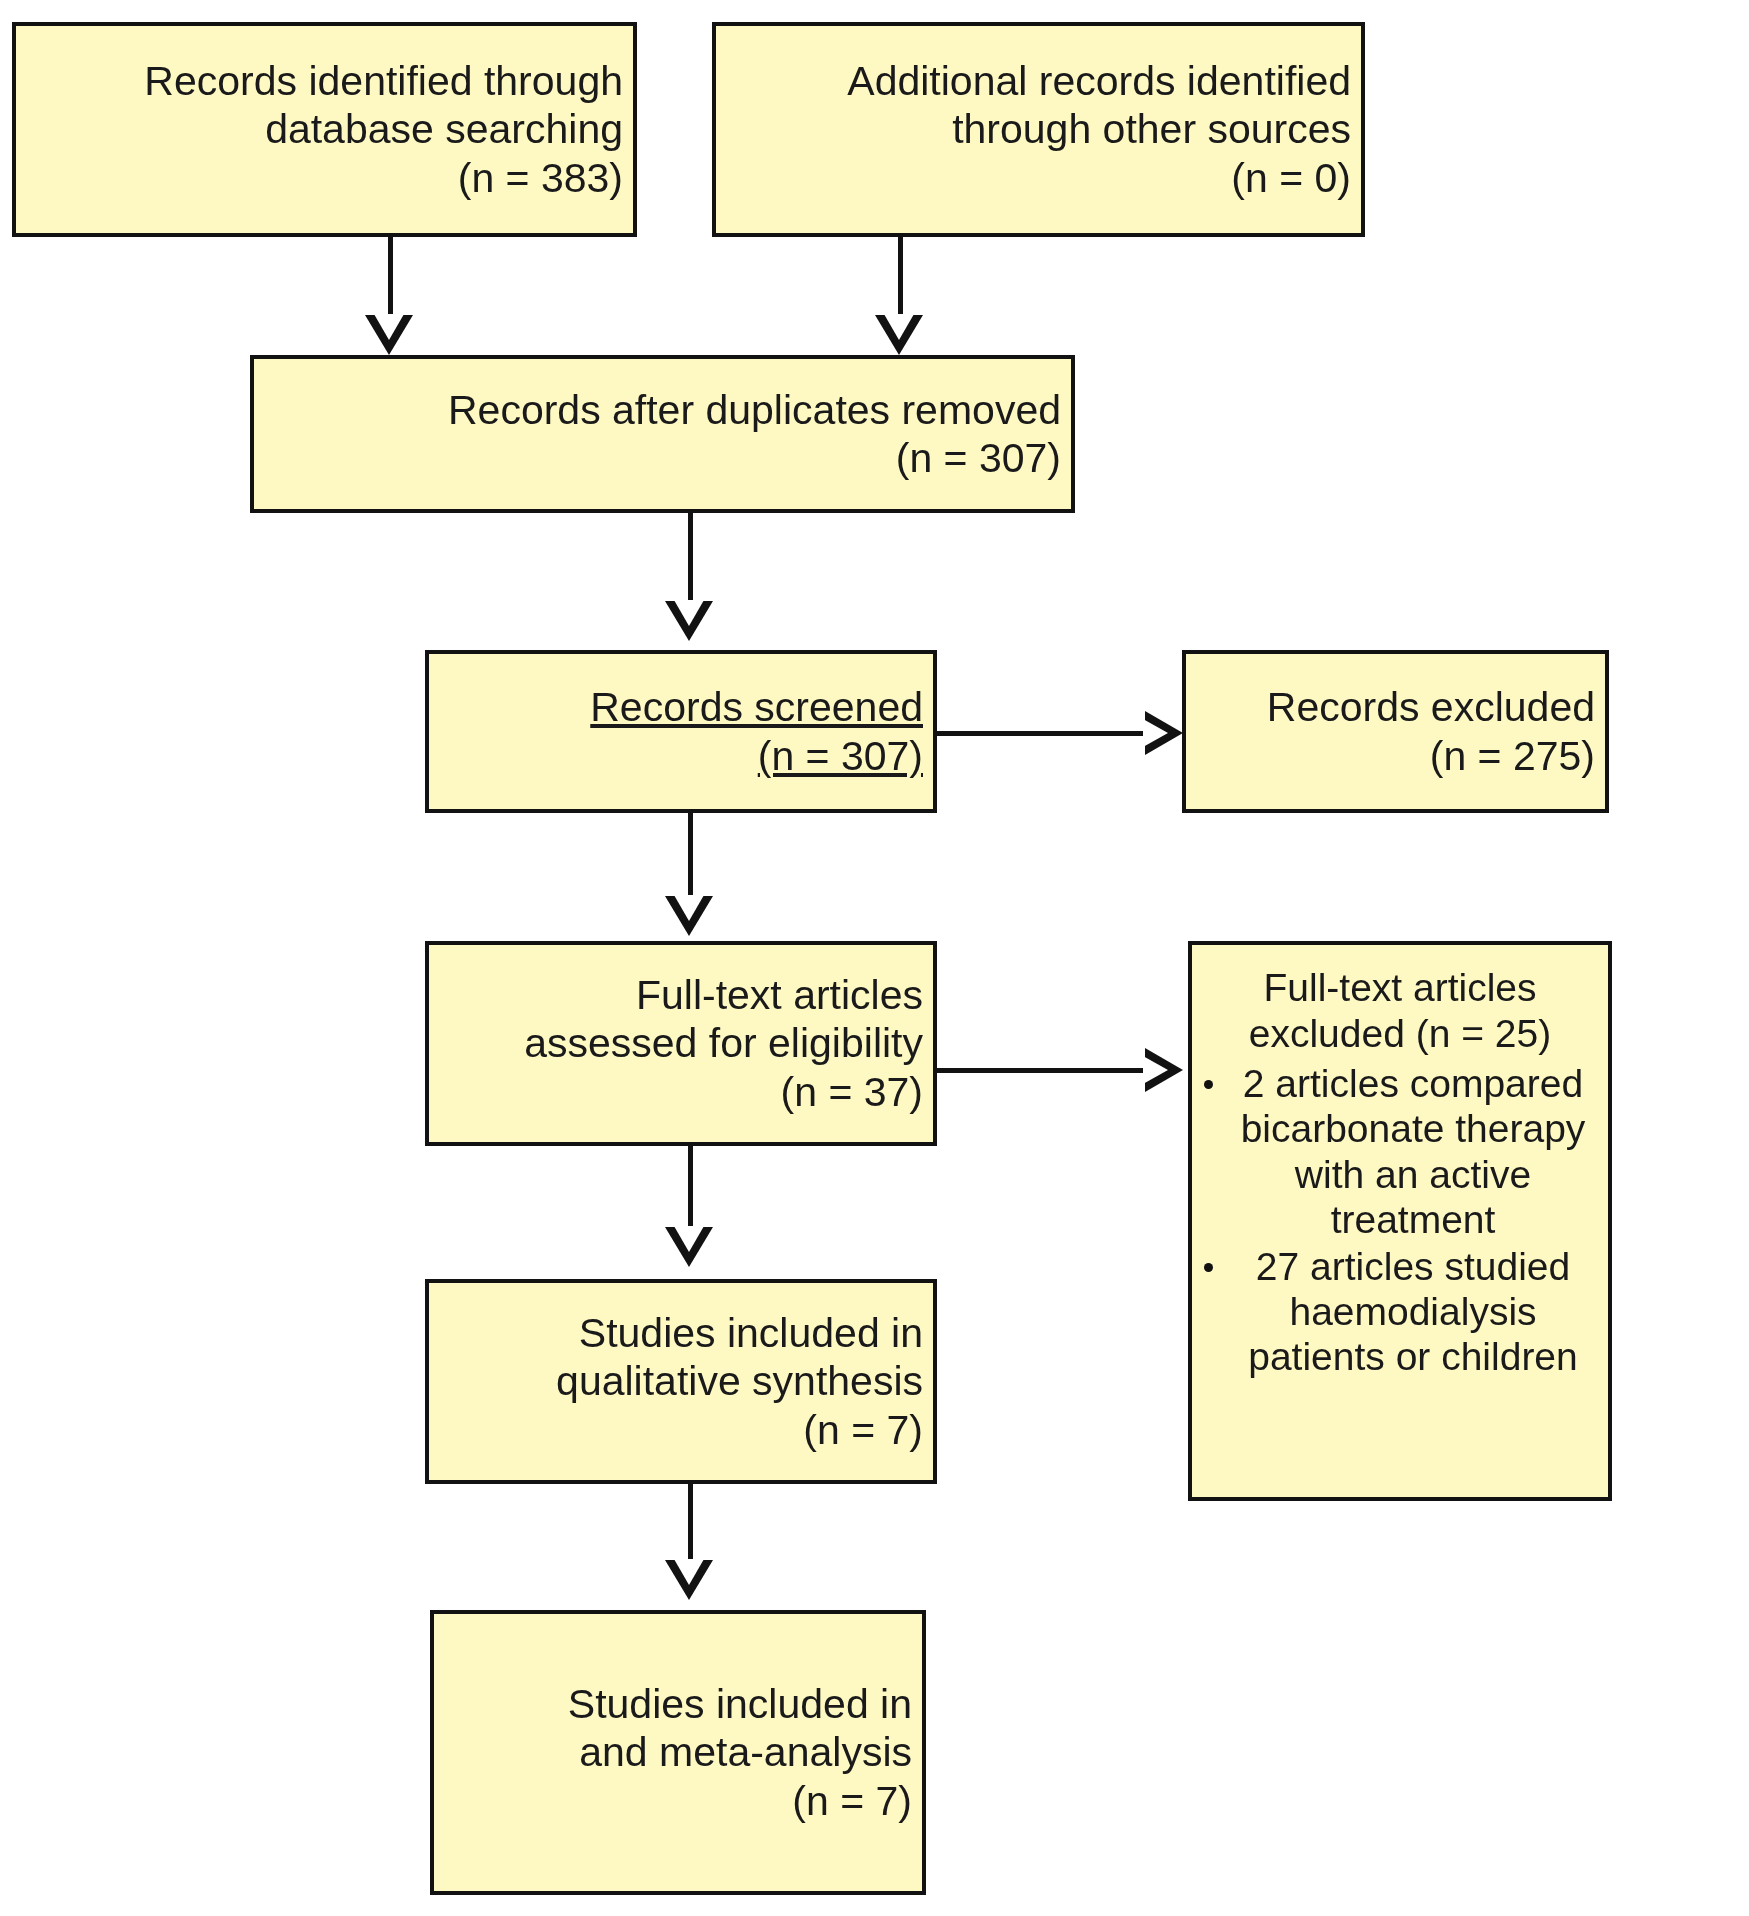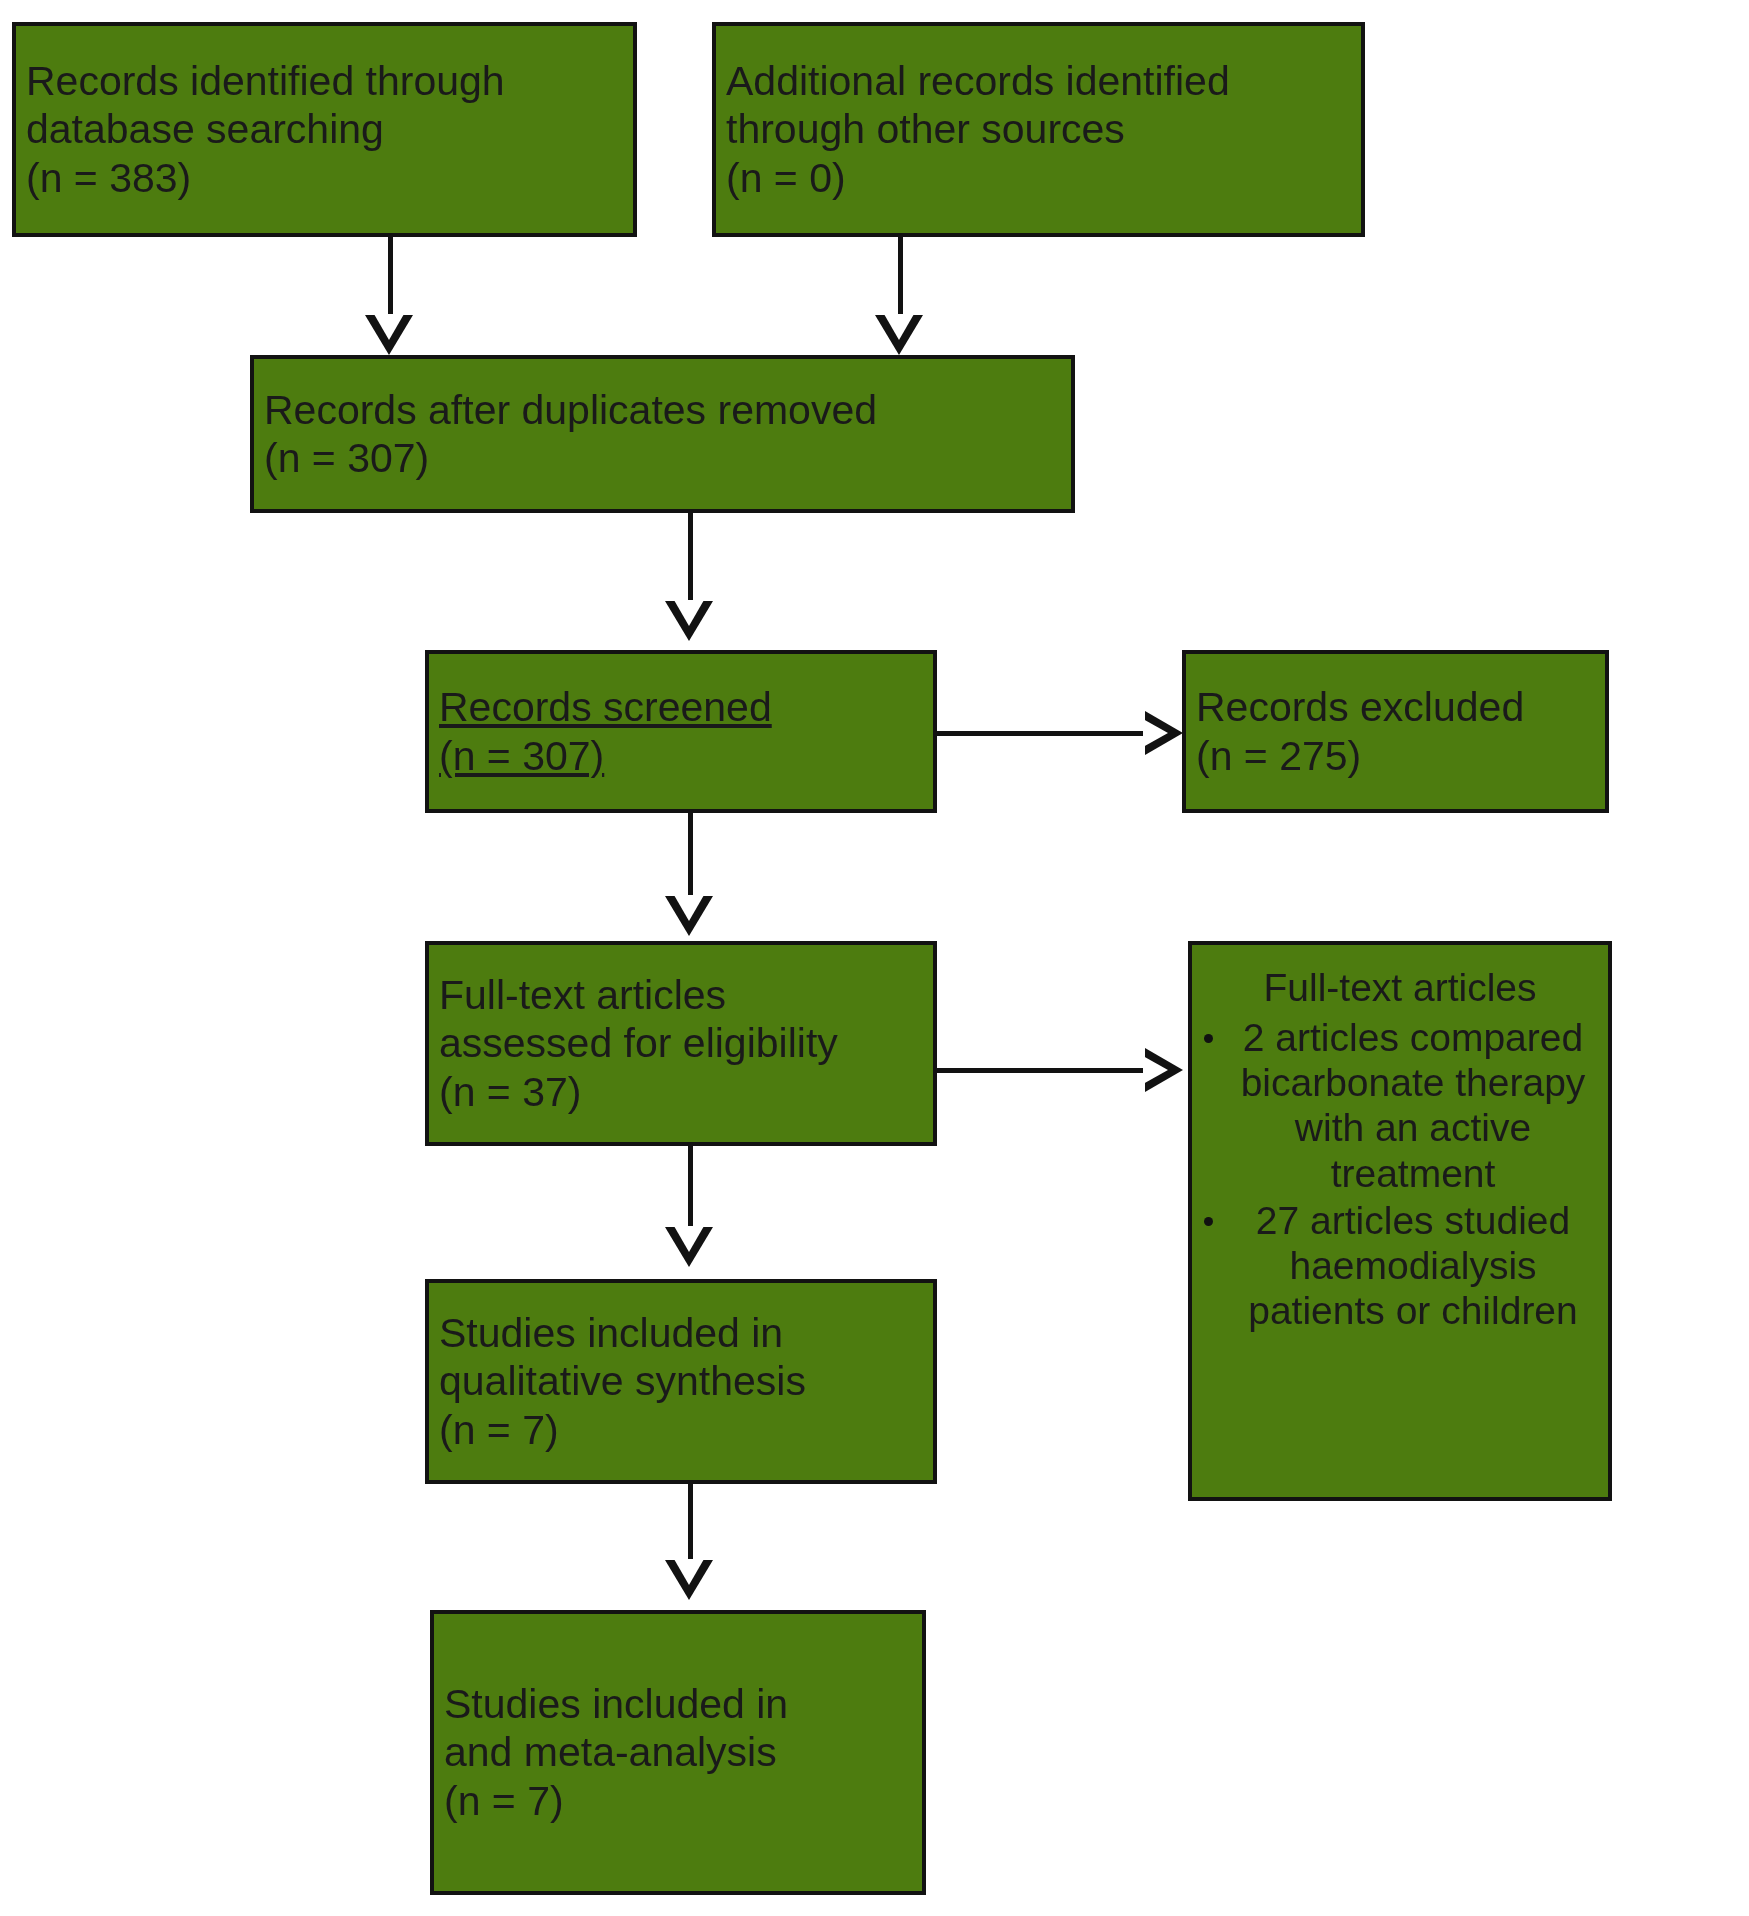--- a/index.html
+++ b/index.html
@@ -17,24 +17,24 @@
     height: 1916px;
     background: #ffffff;
     overflow: hidden;
   }
 
   
   .box {
     position: absolute;
     box-sizing: border-box;
     border: 4px solid #121212;
-    background: #4d7c0f;
+    background: #fef9c3;
     display: flex;
     flex-direction: column;
-    align-items: flex-start;
+    align-items: flex-end;
     justify-content: center;
     text-align: center;
     color: #1a1a1a;
     font-size: 41px;
     line-height: 1.18;
     padding: 6px 10px;
   }
   .box .line {
     display: block;
     white-space: nowrap;
@@ -202,20 +202,21 @@
     <span class="line">Full-text articles</span>
     <span class="line">assessed for eligibility</span>
     <span class="line">(n = 37)</span>
   </div>
 
   <div class="hline" id="conn-ft-h"></div>
   <div class="arrow-right" id="conn-ft-ha"></div>
 
   <div class="box" id="box-fulltext-excl">
     <span class="excl-head">Full-text articles</span>
+    <span class="excl-head">excluded (n = 25)</span>
     <ul class="bullets">
       <li>
         <span class="dot"></span>
         <span>2 articles compared bicarbonate therapy with an active treatment</span>
       </li>
       <li>
         <span class="dot"></span>
         <span>27 articles studied haemodialysis patients or children</span>
       </li>
     </ul>

